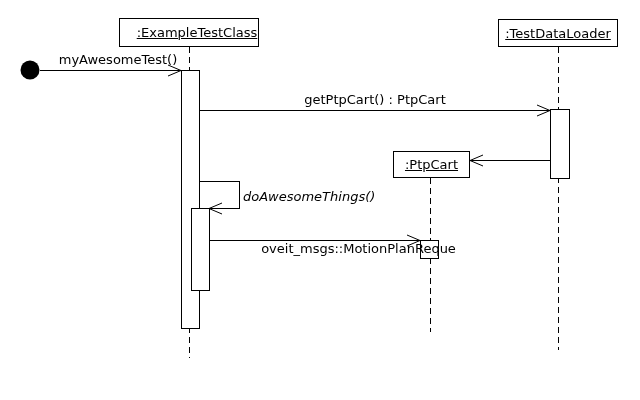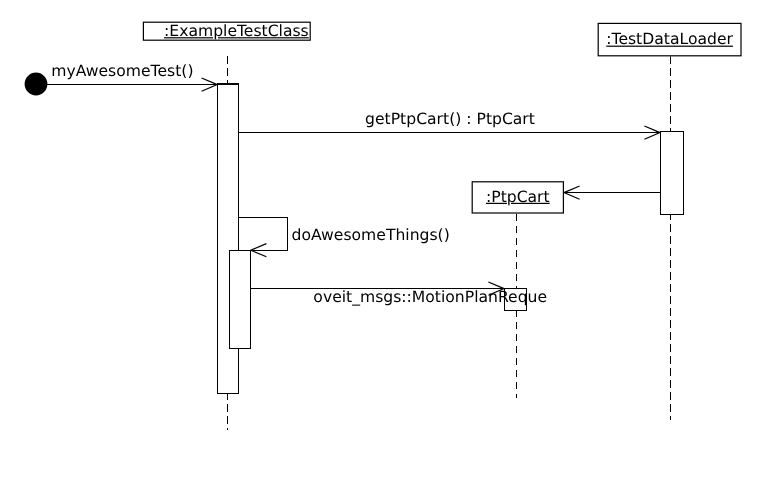--- a/index.html
+++ b/index.html
@@ -15,26 +15,26 @@
     display:flex; align-items:center; justify-content:center;
     font-size:13px; line-height:15px; white-space:nowrap;
   }
   .participant .pname { text-decoration:underline; }
   .msg-label {
     position:absolute; font-size:13px; line-height:15px;
     white-space:nowrap; text-align:center;
   }
   .msg-label.left { text-align:left; }
   
-  .p-example { left:119px; top:18px;  width:140px; height:16px;padding-left:16px; }
+  .p-example { left:119px; top:18px;  width:140px; height:29px;padding-left:16px; }
   .p-loader  { left:498px; top:19px;  width:120px; height:28px; }
   .p-ptpcart { left:393px; top:151px; width:77px;  height:27px; }
-  .l-myawesome { left:28px;  top:52px;  width:148px; }
+  .l-myawesome { left:44px;  top:52px;  width:148px; }
   .l-getptp    { left:199px; top:92px;  width:352px;text-align:center; }
-  .l-doawesome { left:243px; top:189px; }
+  .l-doawesome { left:243px; top:189px;font-style:italic; }
   .l-toreq1    { left:209px; top:223px; width:211px; }
   .l-toreq2    { left:209px; top:241px; width:211px; overflow:visible;margin-left:44px; }
 </style>
 </head>
 <body>
 
 <div class="canvas">
 
   <svg class="layer" width="640" height="400" viewBox="0 0 640 400" fill="none" stroke="#000000" stroke-width="1">
 

